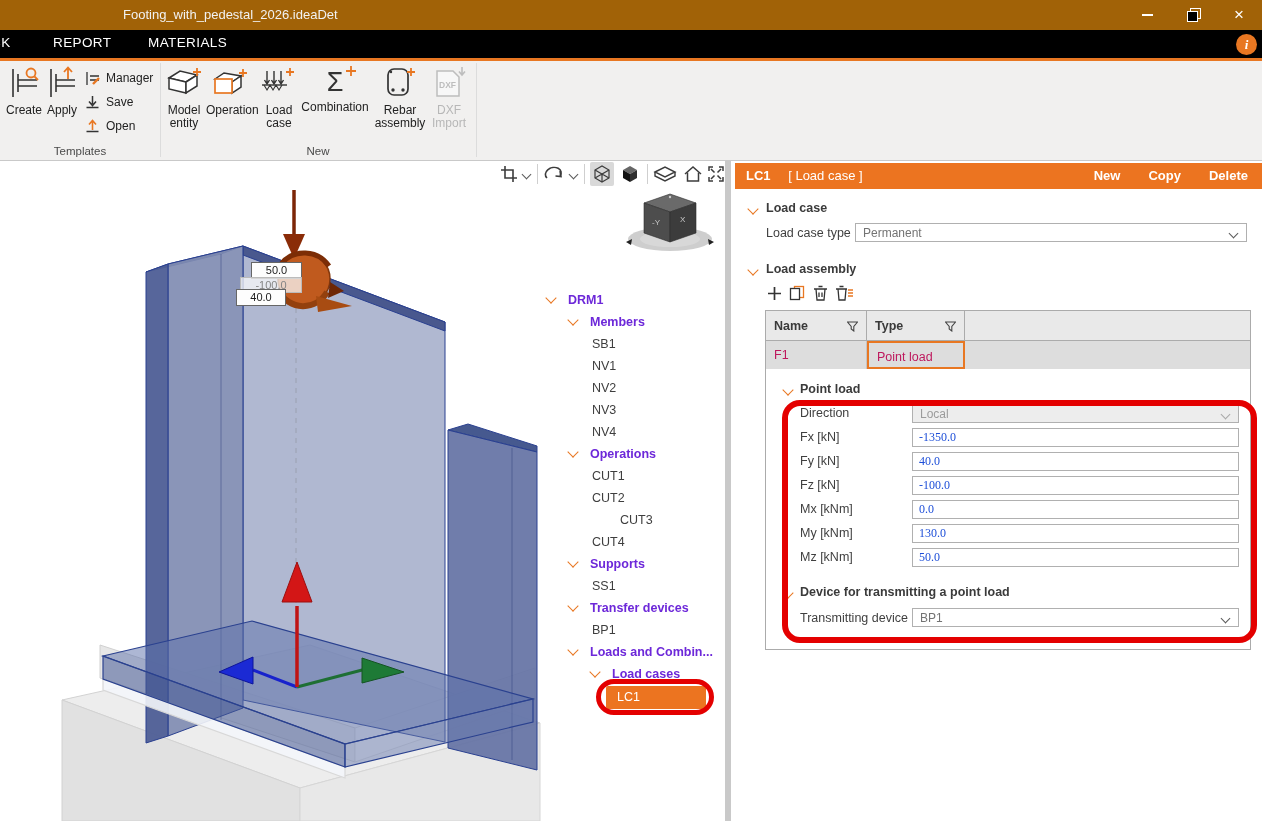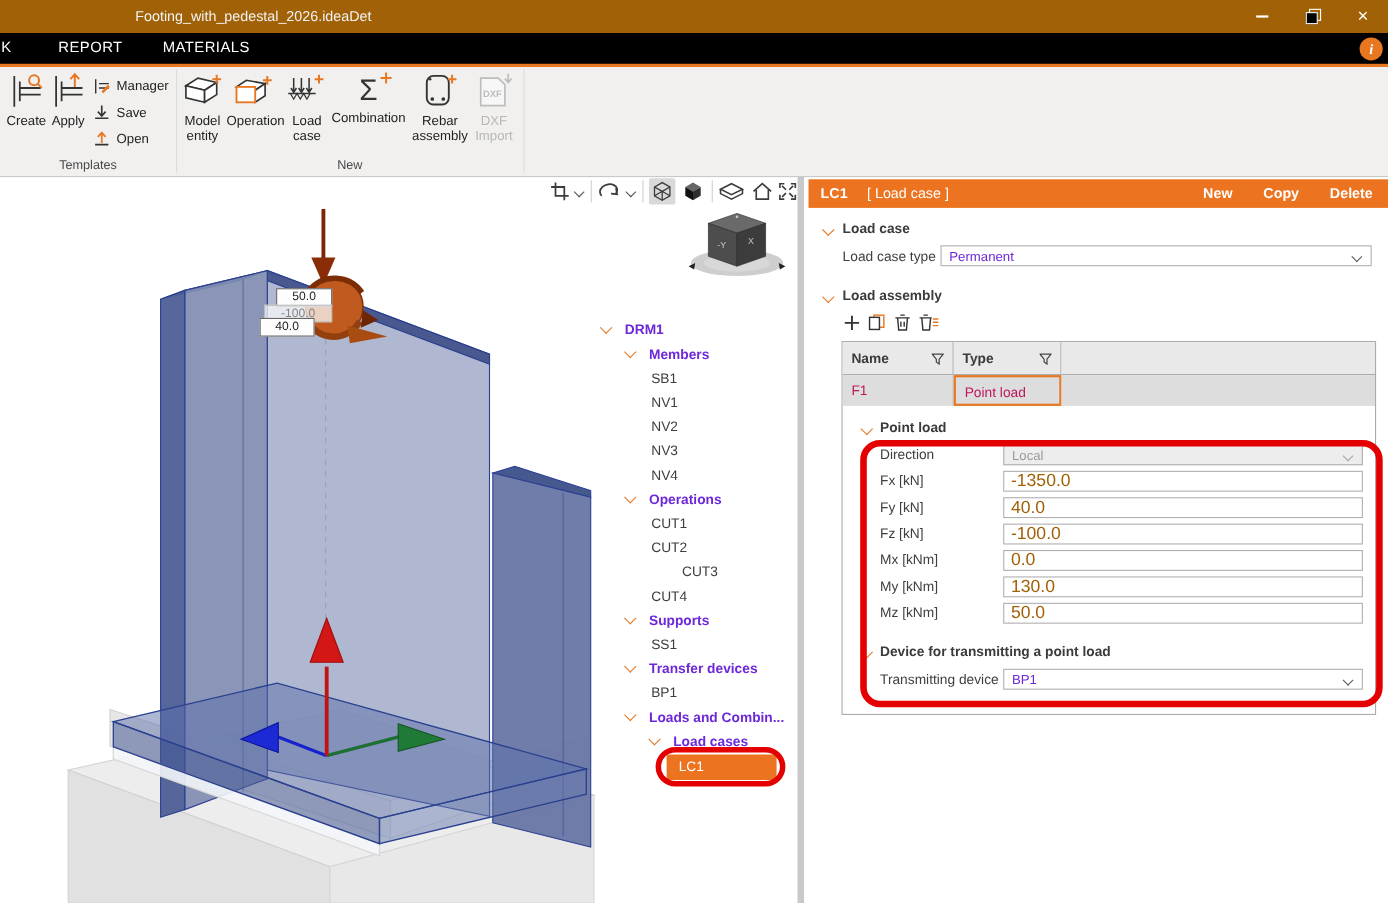--- a/index.html
+++ b/index.html
@@ -38,23 +38,23 @@
   .ochev{display:inline-block;width:7px;height:7px;border-right:1.7px solid #e87722;border-bottom:1.7px solid #e87722;transform:rotate(45deg);margin-right:13px;vertical-align:2px}
   #lc1pill{left:606px;top:686px;width:100px;height:23px;background:#ec7420;border-radius:2px;color:#fff;
            font-size:12.5px;line-height:23px;padding-left:11px;box-sizing:border-box}
   #lc1ring{left:596px;top:679px;width:118px;height:36px;border:5px solid #e40000;border-radius:18px;box-sizing:border-box;pointer-events:none}
   #vdivider{left:725px;top:160px;width:6px;height:661px;background:#c9c9c9}
   
   #phead{left:735px;top:163px;width:527px;height:26px;background:#ec7420;color:#fff;font-size:13px;line-height:26px}
   #phead .btns{position:absolute;right:14px;top:0;display:flex;gap:28px;font-weight:bold}
   .sechead{position:absolute;font-size:12.5px;font-weight:bold;color:#3b3b3b}
   .plabel{position:absolute;font-size:12.5px;color:#3f3f3f;white-space:nowrap}
-  .pinput{position:absolute;height:17px;border:1px solid #b0b0b0;font-size:16px;color:#a16207;padding:0 6px;
-          font-family:Liberation Sans, sans-serif;background:#fff;outline:none}
-  .pselect{position:absolute;height:19px;border:1px solid #b0b0b0;background:#fff;font-size:12px;color:#6d28d9;
+  .pinput{position:absolute;height:17px;border:1px solid #b0b0b0;font-size:12px;color:#1d4ed8;padding:0 6px;
+          font-family:Liberation Serif, serif;background:#fff;outline:none}
+  .pselect{position:absolute;height:19px;border:1px solid #b0b0b0;background:#fff;font-size:12px;color:#737373;
            line-height:19px;padding-left:7px;box-sizing:border-box}
   .pselect .ddc{position:absolute;right:9px;top:6px}
   .pselect.dis{background:#ededed;color:#9b9b9b}
   .pselect.dis .ddc{border-color:#a9a9a9}
   #limtable{left:765px;top:310px;width:486px;height:340px;border:1px solid #ababab;box-sizing:border-box;background:#fff}
   .thead{position:absolute;top:0;height:30px;background:#e9e9e9;border-right:1px solid #ababab;border-bottom:1px solid #ababab;
          font-size:12.5px;font-weight:bold;color:#3a3a3a;line-height:30px;padding-left:8px;box-sizing:border-box}
   .trow{position:absolute;top:30px;height:28px;background:#dddddd;border-right:1px solid #c4c4c4;
         font-size:12.5px;color:#be185d;line-height:28px;padding-left:8px;box-sizing:border-box}
   #redrect{left:782px;top:400px;width:475px;height:243px;border:6px solid #e40000;border-radius:18px;box-sizing:border-box;pointer-events:none}

